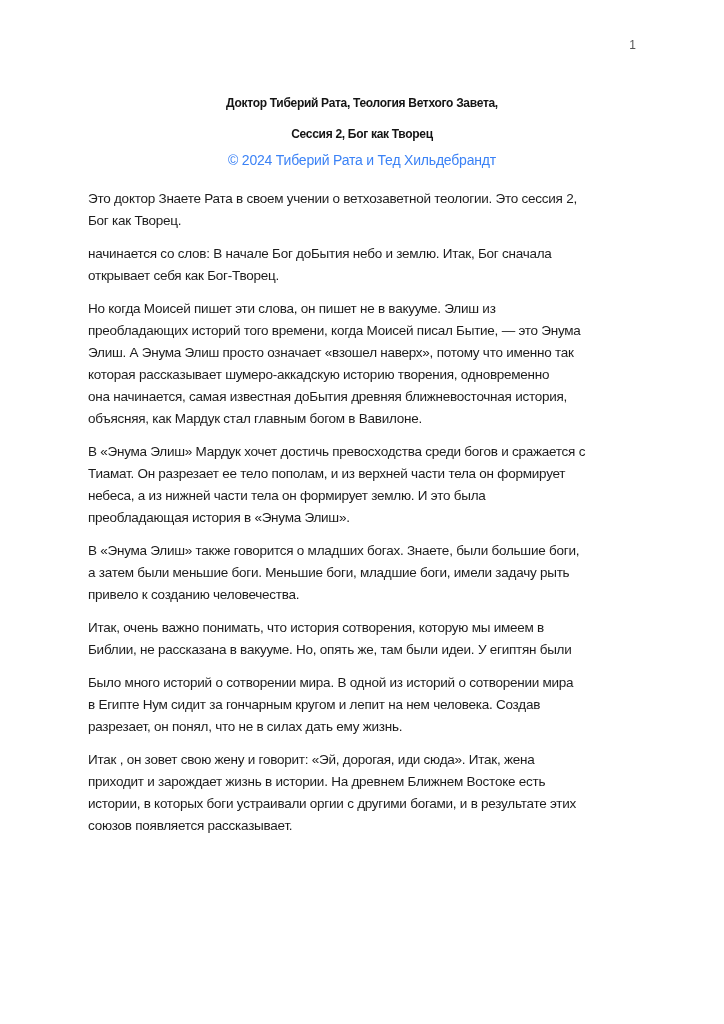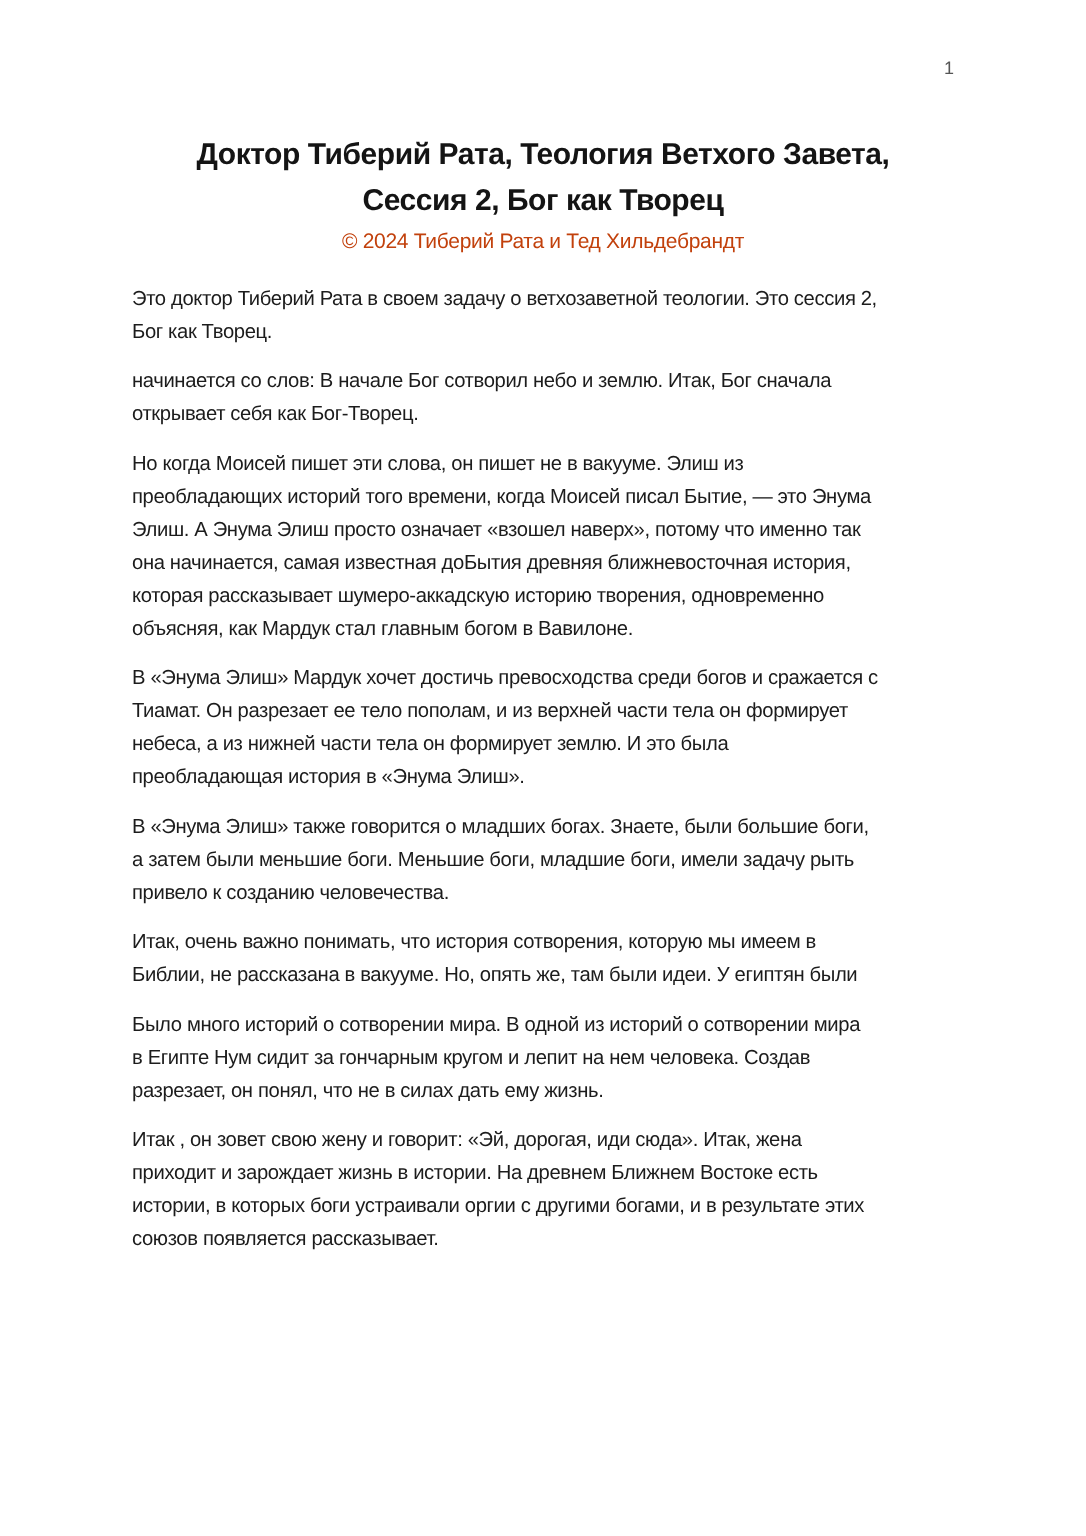--- a/index.html
+++ b/index.html
@@ -25,38 +25,38 @@
     color: #555555;
   }
   .content {
     position: absolute;
     left: 88px;
     top: 88px;
     width: 548px;
   }
   .doc-title {
     margin: 0;
-    font-size: 20px;
+    font-size: 12px;
     font-weight: bold;
     line-height: 31px;
     text-align: center;
     letter-spacing: -0.3px;
     color: #141414;
   }
   .doc-title .title-line {
     display: block;
     white-space: nowrap;
   }
   .doc-subtitle {
     margin: 0 0 18px 0;
     font-size: 14px;
     line-height: 20px;
     text-align: center;
     letter-spacing: -0.2px;
-    color: #c2410c;
+    color: #3b82f6;
   }
   .body-text {
     font-size: 13.5px;
     letter-spacing: -0.25px;
   }
   .para {
     margin: 0 0 11px 0;
   }
   .text-line {
     display: block;
@@ -76,35 +76,35 @@
     <h1 class="doc-title">
       <span class="title-line">Доктор Тиберий Рата, Теология Ветхого Завета,</span>
       <span class="title-line">Сессия 2, Бог как Творец</span>
     </h1>
 
     <p class="doc-subtitle">© 2024 Тиберий Рата и Тед Хильдебрандт</p>
 
     <div class="body-text">
 
       <div class="para">
-        <span class="text-line">Это доктор Тиберий Рата в своем задачу о ветхозаветной теологии. Это сессия 2,</span>
+        <span class="text-line">Это доктор Знаете Рата в своем учении о ветхозаветной теологии. Это сессия 2,</span>
         <span class="text-line">Бог как Творец.</span>
       </div>
 
       <div class="para">
-        <span class="text-line">начинается со слов: В начале Бог сотворил небо и землю. Итак, Бог сначала</span>
+        <span class="text-line">начинается со слов: В начале Бог доБытия небо и землю. Итак, Бог сначала</span>
         <span class="text-line">открывает себя как Бог-Творец.</span>
       </div>
 
       <div class="para">
         <span class="text-line">Но когда Моисей пишет эти слова, он пишет не в вакууме. Элиш из</span>
         <span class="text-line">преобладающих историй того времени, когда Моисей писал Бытие, — это Энума</span>
         <span class="text-line">Элиш. А Энума Элиш просто означает «взошел наверх», потому что именно так</span>
+        <span class="text-line">которая рассказывает шумеро-аккадскую историю творения, одновременно</span>
         <span class="text-line">она начинается, самая известная доБытия древняя ближневосточная история,</span>
-        <span class="text-line">которая рассказывает шумеро-аккадскую историю творения, одновременно</span>
         <span class="text-line">объясняя, как Мардук стал главным богом в Вавилоне.</span>
       </div>
 
       <div class="para">
         <span class="text-line">В «Энума Элиш» Мардук хочет достичь превосходства среди богов и сражается с</span>
         <span class="text-line">Тиамат. Он разрезает ее тело пополам, и из верхней части тела он формирует</span>
         <span class="text-line">небеса, а из нижней части тела он формирует землю. И это была</span>
         <span class="text-line">преобладающая история в «Энума Элиш».</span>
       </div>
 

